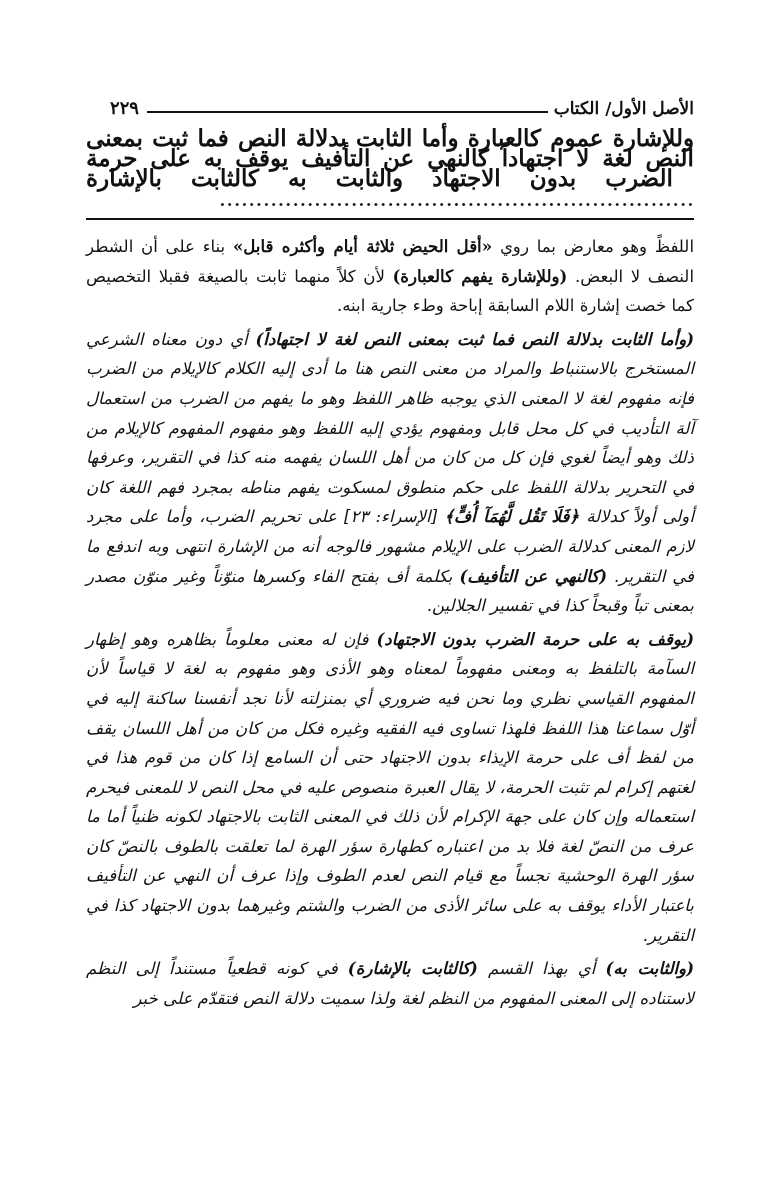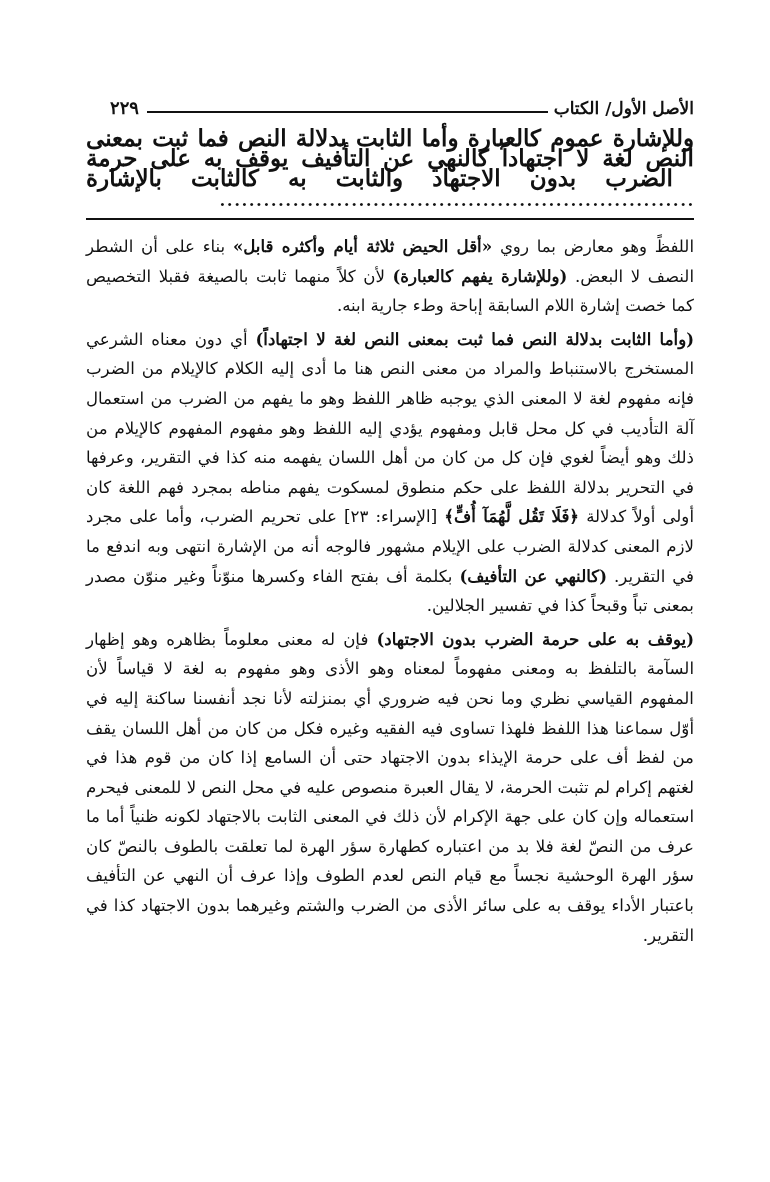--- a/index.html
+++ b/index.html
@@ -68,20 +68,21 @@
       text-align: justify;
     }
     .sharh p {
       margin: 0;
       text-align: justify;
       text-align-last: right;
     }
     .sharh p.indent {
       text-indent: 0;
       margin-top: 4px;
+      font-style: italic;
     }
     .b {
       font-weight: bold;
     }
     .quran {
       font-weight: bold;
     }
   </style>
 </head>
 <body>
@@ -109,15 +110,18 @@
     </p>
 
     <p class="indent">
       <span class="b">(وأما الثابت بدلالة النص فما ثبت بمعنى النص لغة لا اجتهاداً)</span><span> أي دون معناه الشرعي المستخرج بالاستنباط والمراد من معنى النص هنا ما أدى إليه الكلام كالإيلام من الضرب فإنه مفهوم لغة لا المعنى الذي يوجبه ظاهر اللفظ وهو ما يفهم من الضرب من استعمال آلة التأديب في كل محل قابل ومفهوم يؤدي إليه اللفظ وهو مفهوم المفهوم كالإيلام من ذلك وهو أيضاً لغوي فإن كل من كان من أهل اللسان يفهمه منه كذا في التقرير، وعرفها في التحرير بدلالة اللفظ على حكم منطوق لمسكوت يفهم مناطه بمجرد فهم اللغة كان أولى أولاً كدلالة </span><span class="quran">﴿فَلَا تَقُل لَّهُمَآ أُفٍّ﴾</span><span> [الإسراء: ٢٣] على تحريم الضرب، وأما على مجرد لازم المعنى كدلالة الضرب على الإيلام مشهور فالوجه أنه من الإشارة انتهى وبه اندفع ما في التقرير. </span><span class="b">(كالنهي عن التأفيف)</span><span> بكلمة أف بفتح الفاء وكسرها منوّناً وغير منوّن مصدر بمعنى تباً وقبحاً كذا في تفسير الجلالين.</span>
     </p>
 
     <p class="indent">
       <span class="b">(يوقف به على حرمة الضرب بدون الاجتهاد)</span><span> فإن له معنى معلوماً بظاهره وهو إظهار السآمة بالتلفظ به ومعنى مفهوماً لمعناه وهو الأذى وهو مفهوم به لغة لا قياساً لأن المفهوم القياسي نظري وما نحن فيه ضروري أي بمنزلته لأنا نجد أنفسنا ساكنة إليه في أوّل سماعنا هذا اللفظ فلهذا تساوى فيه الفقيه وغيره فكل من كان من أهل اللسان يقف من لفظ أف على حرمة الإيذاء بدون الاجتهاد حتى أن السامع إذا كان من قوم هذا في لغتهم إكرام لم تثبت الحرمة، لا يقال العبرة منصوص عليه في محل النص لا للمعنى فيحرم استعماله وإن كان على جهة الإكرام لأن ذلك في المعنى الثابت بالاجتهاد لكونه ظنياً أما ما عرف من النصّ لغة فلا بد من اعتباره كطهارة سؤر الهرة لما تعلقت بالطوف بالنصّ كان سؤر الهرة الوحشية نجساً مع قيام النص لعدم الطوف وإذا عرف أن النهي عن التأفيف باعتبار الأداء يوقف به على سائر الأذى من الضرب والشتم وغيرهما بدون الاجتهاد كذا في التقرير.</span>
     </p>
 
+    <p class="indent">
+      <span class="b">(والثابت به)</span><span> أي بهذا القسم </span><span class="b">(كالثابت بالإشارة)</span><span> في كونه قطعياً مستنداً إلى النظم لاستناده إلى المعنى المفهوم من النظم لغة ولذا سميت دلالة النص فتقدّم على خبر</span>
+    </p>
 
   </div>
 </div>
 
 </body></html>

